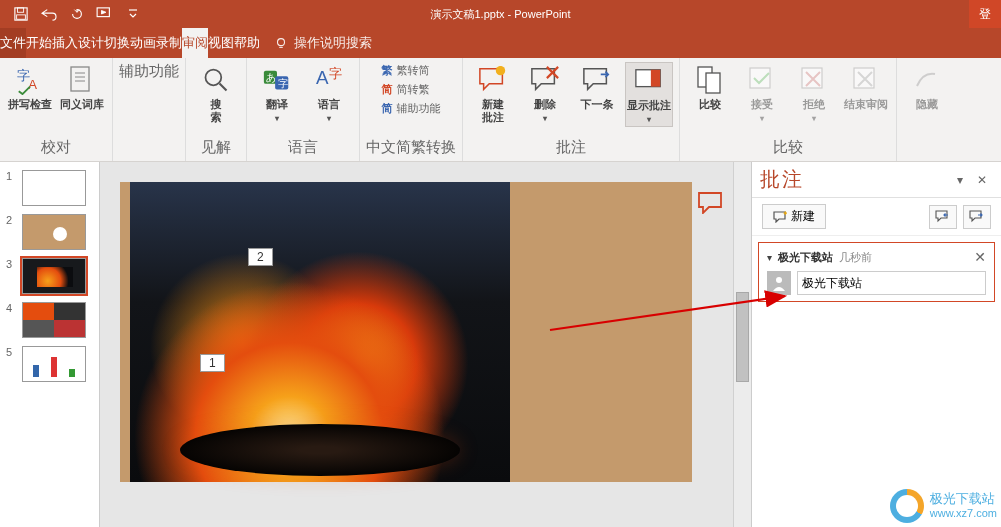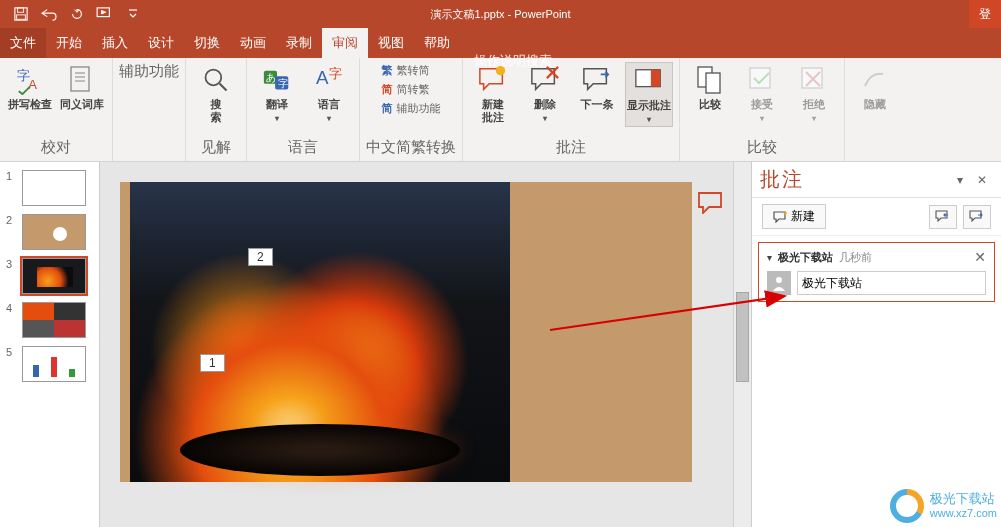--- a/index.html
+++ b/index.html
@@ -9,24 +9,24 @@
 .titlebar { height: 28px; background: #b7472a; display: flex; align-items: center; color: #fff; font-size: 11px; }
 .titlebar .qat { display: flex; align-items: center; gap: 2px; padding-left: 8px; }
 .titlebar .qat .qat-item { width: 26px; height: 24px; display: flex; align-items: center; justify-content: center; cursor: pointer; }
 .titlebar .qat .qat-item svg { stroke: #fff; fill: none; }
 .titlebar .title { position: absolute; left: 50%; transform: translateX(-50%); }
 .titlebar .right { margin-left: auto; padding-right: 0; }
 .titlebar .login { background: #d04727; height: 28px; padding: 0 10px; display: flex; align-items: center; font-size: 12px; }
 
 
 .ribbon-tabs { height: 30px; background: #b7472a; display: flex; align-items: stretch; color: #fff; font-size: 13px; }
-.ribbon-tabs .tab { padding: 0 10px; display: flex; align-items: center; cursor: pointer; }
+.ribbon-tabs .tab { padding: 0 0; display: flex; align-items: center; cursor: pointer; }
 .ribbon-tabs .tab.file { background: #a33d23; }
 .ribbon-tabs .tab.active { background: #f3f2f1; color: #b7472a; }
-.ribbon-tabs .tell-me { display: flex; align-items: center; gap: 24px; padding-left: 14px; opacity: .9; flex-direction: column; }
+.ribbon-tabs .tell-me { display: flex; align-items: center; gap: 6px; padding-left: 14px; opacity: .9; }
 .ribbon-tabs .bulb { width: 14px; height: 14px; }
 
 
 .ribbon { height: 104px; background: #f3f2f1; border-bottom: 1px solid #d6d3d0; display: flex; font-size: 11px; color: #555; }
 .group { border-right: 1px solid #ddd; display: flex; flex-direction: column; align-items: center; justify-content: space-between; padding: 4px 6px 2px; }
 .group .controls { display: flex; align-items: flex-start; gap: 4px; flex: 1; }
 .group .label { font-size: 15px; color: #666; padding-bottom: 2px; text-align: right; }
 .big-btn { display: flex; flex-direction: column; align-items: center; justify-content: flex-start; width: 48px; padding-top: 2px; cursor: pointer; gap: 2px; }
 .big-btn .icon-wrap { width: 32px; height: 32px; display: flex; align-items: center; justify-content: center; }
 .big-btn .lab { font-size: 11px; text-align: center; line-height: 13px; color: #444; font-weight: bold; }
@@ -324,20 +324,29 @@
       </div>
       <div class="big-btn disabled">
         <div class="icon-wrap">
             <svg width="28" height="28" viewBox="0 0 28 28">
               <rect x="2" y="2" width="20" height="20" fill="#fff" stroke="#aaa" stroke-width="1.2"></rect>
               <path d="M6 6 l14 14 M20 6 l-14 14" stroke="#d99" stroke-width="2"></path>
             </svg>
           </div>
         <div class="lab"><span>拒绝</span><br><span class="drop">▾</span></div>
       </div>
+      <div class="big-btn disabled">
+        <div class="icon-wrap">
+            <svg width="28" height="28" viewBox="0 0 28 28">
+              <rect x="2" y="2" width="20" height="20" fill="#fff" stroke="#aaa" stroke-width="1.2"></rect>
+              <path d="M6 6 l14 14 M20 6 l-14 14" stroke="#bbb" stroke-width="2"></path>
+            </svg>
+          </div>
+        <div class="lab">结束审阅</div>
+      </div>
     </div>
     <div class="label">比较</div>
   </div>
 
   <div class="group" style="border-right:none">
     <div class="controls">
       <div class="big-btn disabled">
         <div class="icon-wrap">
             <svg width="28" height="28" viewBox="0 0 28 28">
               <path d="M4 20 q6-14 18-12" stroke="#aaa" fill="none" stroke-width="2"></path>

